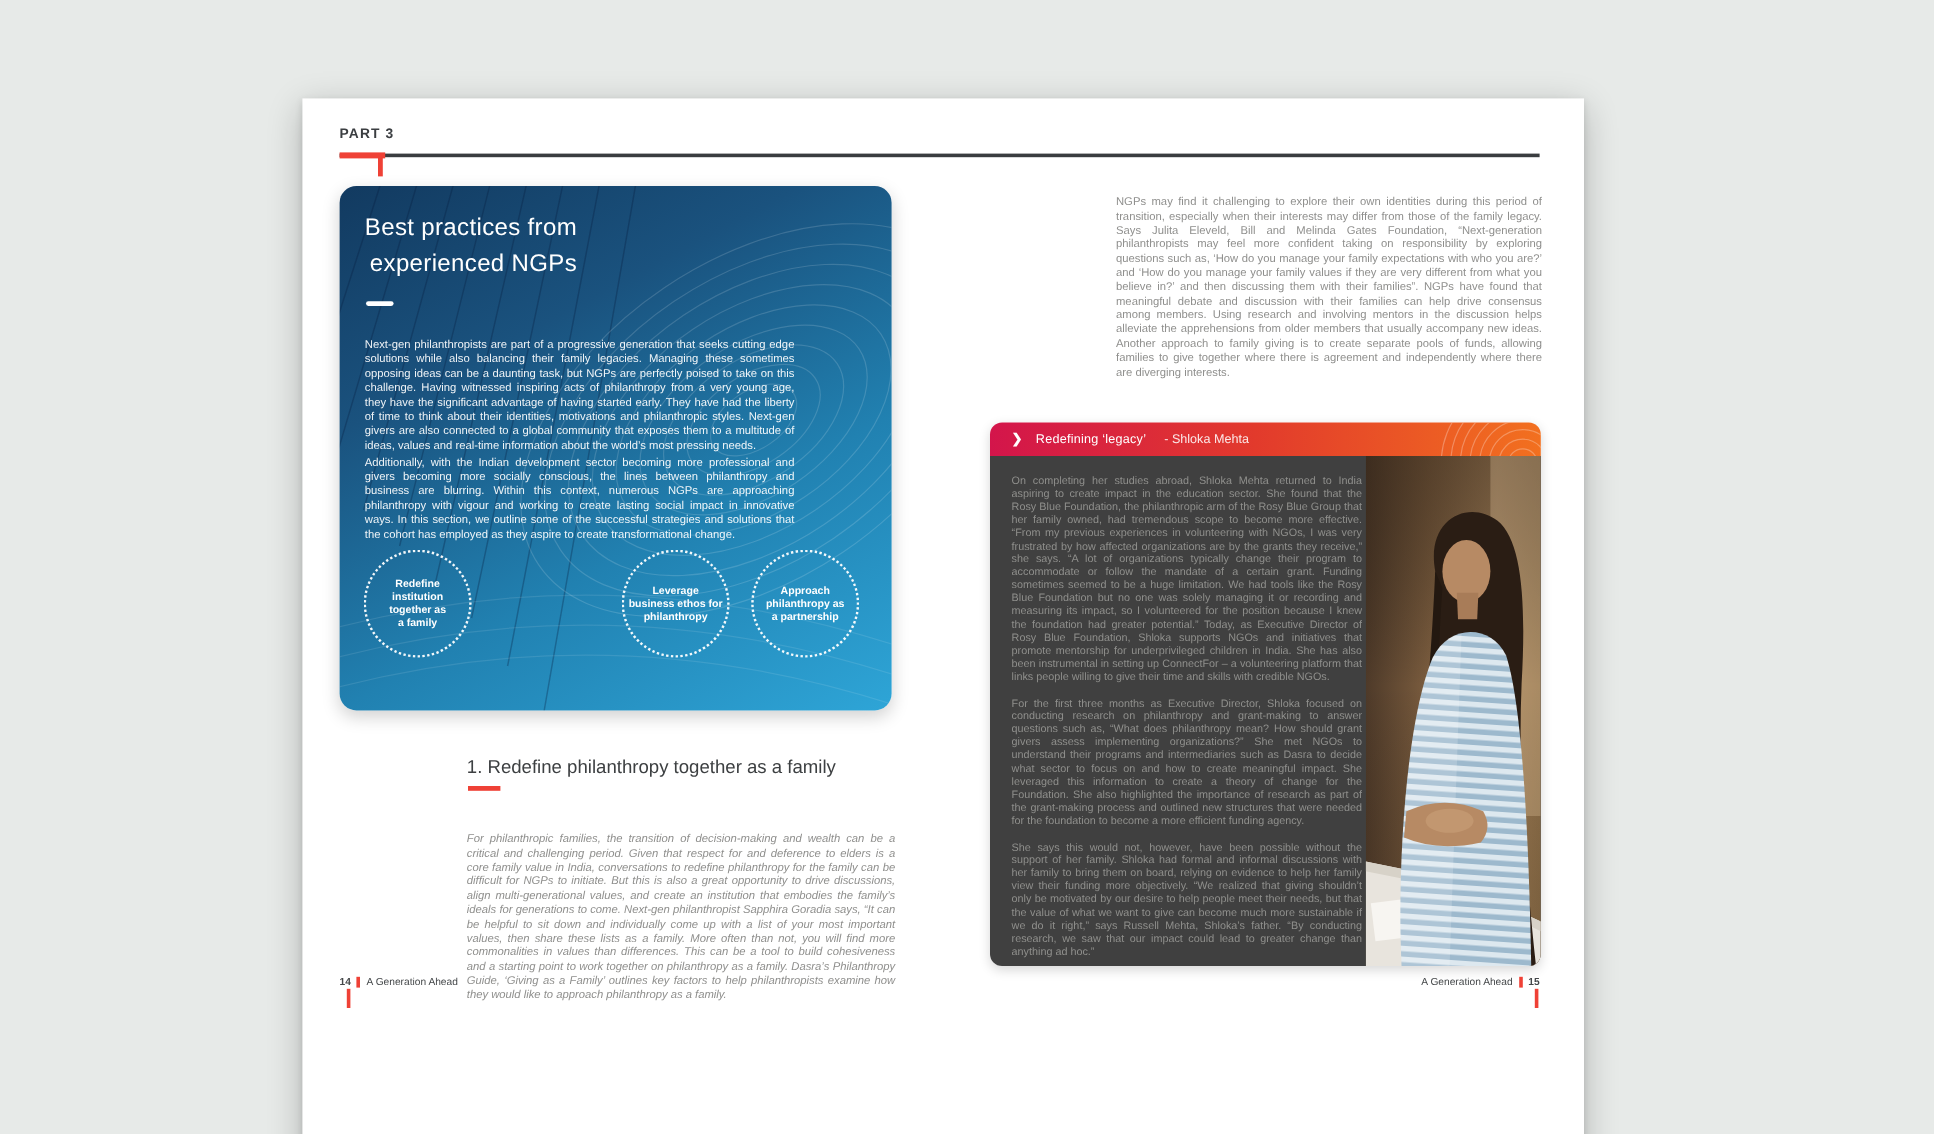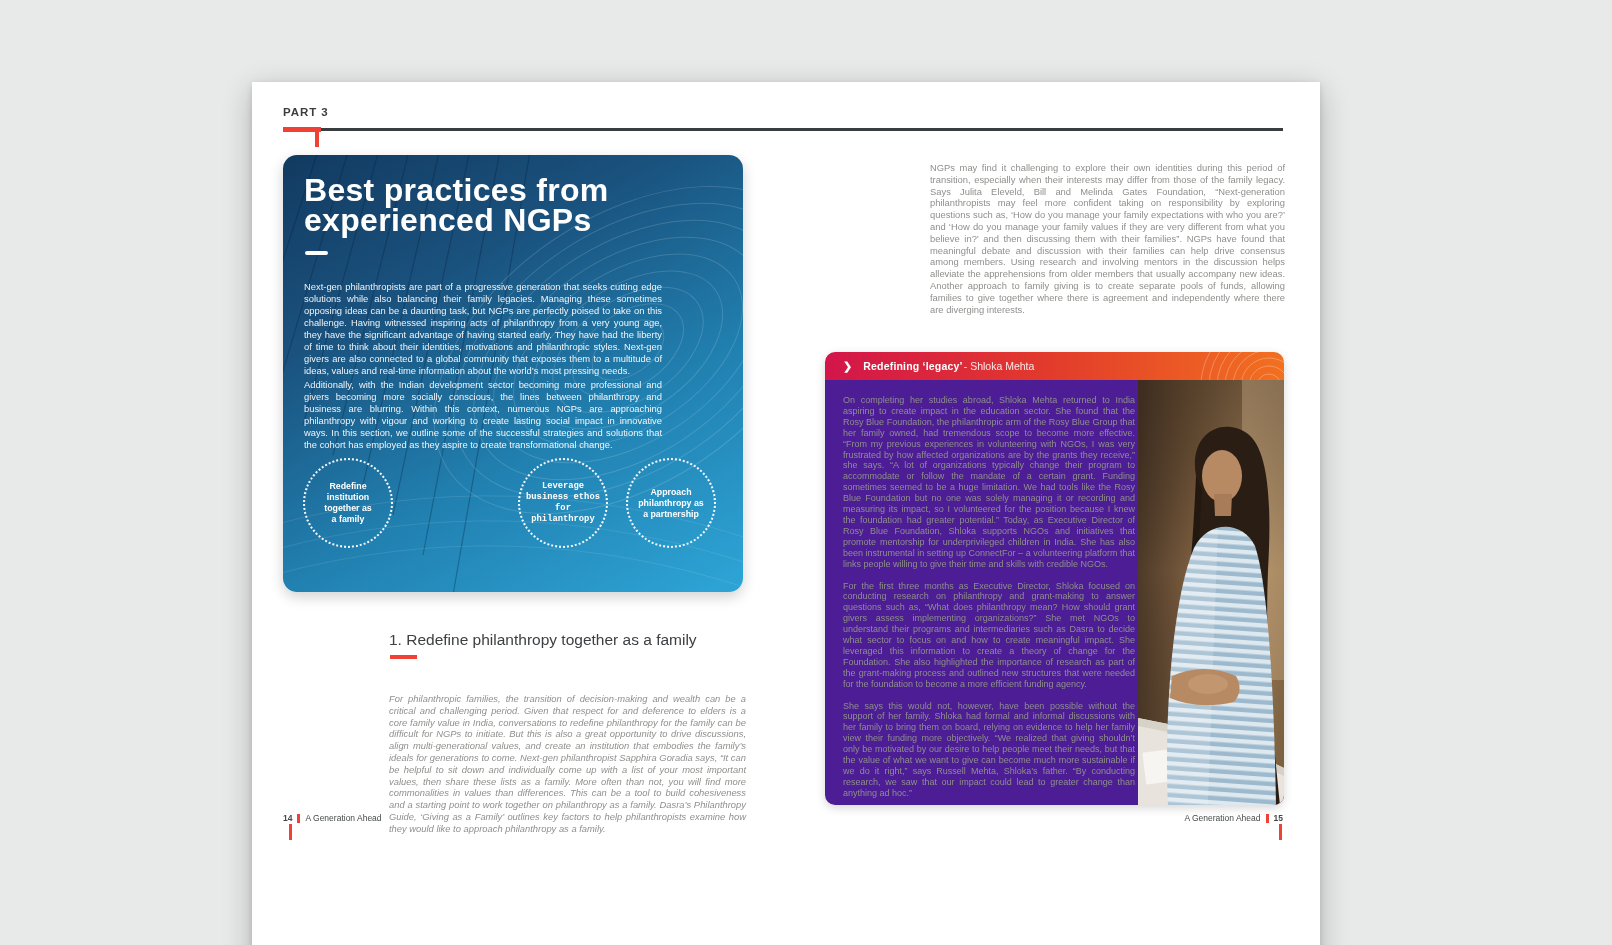--- a/index.html
+++ b/index.html
@@ -23,60 +23,60 @@
   .rule-red-h { left:31px; top:45px; width:38px; height:5px; background:#ef4136; }
   .rule-red-v { left:63px; top:48px; width:4px;  height:17px; background:#ef4136; }
 
   
   .blue-panel {
     left:31px; top:73px; width:460px; height:437px; border-radius:14px; overflow:hidden;
     background:linear-gradient(152deg,#123a60 0%, #1a527e 30%, #2181b1 64%, #2ea5d7 100%);
     box-shadow:0 5px 14px rgba(0,0,0,0.18);
   }
   .panel-deco { left:0; top:0; }
-  .panel-title { left:21px; top:20px; font-size:32px; line-height:30px; font-weight:bold;
-                 color:#ffffff; white-space:pre-line; letter-spacing:0.3px; }
+  .panel-title { left:21px; top:20px; font-size:20px; line-height:30px; font-weight:normal;
+                 color:#ffffff; white-space:pre-line; letter-spacing:0.3px;text-align:right; }
   .panel-dash  { left:22px; top:96px; width:23px; height:4px; background:#ffffff; border-radius:2px; }
   .panel-p { left:21px; width:358px; font-size:9.4px; line-height:12px; text-align:justify;
              color:rgba(255,255,255,0.93); }
   .panel-p1 { top:126px; }
   .panel-p2 { top:224px; }
   .circle {
     position:absolute; top:303px; width:90px; height:90px; border:2px dotted rgba(255,255,255,0.95);
     border-radius:50%; display:flex; align-items:center; justify-content:center;
     text-align:center; color:#ffffff; font-weight:bold; font-size:8.8px; line-height:11px;
     white-space:pre-line;
   }
-  .circle-1 { left:20px; } .circle-2 { left:127px; } .circle-3 { left:235px;font-family:Liberation Mono, monospace; } .circle-4 { left:343px; }
+  .circle-1 { left:20px; } .circle-2 { left:127px; } .circle-3 { left:235px; } .circle-4 { left:343px; }
 
   
   .section-heading { left:137px; top:549px; font-size:15.5px; font-weight:normal; color:#3d4042; }
   .section-dash    { left:138px; top:573px; width:27px; height:4px; background:#ef4136; }
   .section-p { left:137px; top:611px; width:357px; font-size:9.4px; line-height:11.8px;
                text-align:justify; color:#8f8f8d;font-style:italic; }
 
   
   .intro-p { left:678px; top:80px; width:355px; font-size:9.4px; line-height:11.8px;
              text-align:justify; color:#8f8f8d; }
 
   
   .card { left:573px; top:270px; width:459px; height:453px; border-radius:10px;
           box-shadow:0 3px 10px rgba(0,0,0,0.16); }
   .card-header {
     position:absolute; top:0; left:0; right:0; height:28px; border-radius:10px 10px 0 0;
     background:linear-gradient(90deg,#d3154b 0%, #e23a2c 48%, #f2701f 100%);
     overflow:hidden; display:flex; align-items:center;
   }
   .chevron { margin-left:18px; color:#ffffff; font-size:11px; font-weight:bold; line-height:1; }
-  .card-header-title { margin-left:11px; font-size:10.5px; color:#ffffff; font-weight:bold; letter-spacing:0.2px; }
-  .card-header-sub   { margin-left:1px; font-size:10.5px; color:rgba(255,255,255,0.88); }
+  .card-header-title { margin-left:11px; font-size:10.5px; color:#ffffff; font-weight:normal; letter-spacing:0.2px; }
+  .card-header-sub   { margin-left:15px; font-size:10.5px; color:rgba(255,255,255,0.88); }
   .header-arcs { position:absolute; right:0; top:0; height:28px; }
   .card-body {
     position:absolute; top:28px; left:0; right:0; bottom:0;
-    background:#4c1d95; border-radius:0 0 10px 10px;
+    background:#404040; border-radius:0 0 10px 10px;
   }
   .card-text { position:absolute; left:18px; top:15px; width:292px; }
   .card-text p { font-size:9px; line-height:10.9px; text-align:justify; color:#8f8f8c; margin:0 0 11px 0; }
   .photo { position:absolute; top:0; right:0; width:146px; height:425px;
            border-radius:0 0 10px 0; overflow:hidden; }
 
   
   .footer { top:731px; font-size:8.5px; color:#45484a; display:flex; align-items:center; gap:5px; }
   .footer-left  { left:31px; }
   .footer-right { right:37px; }

